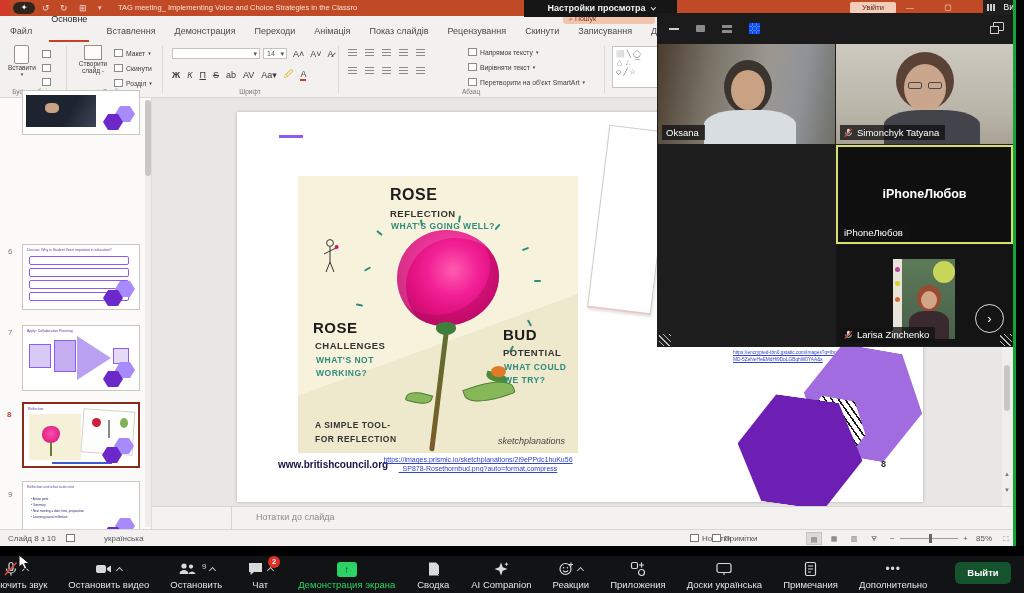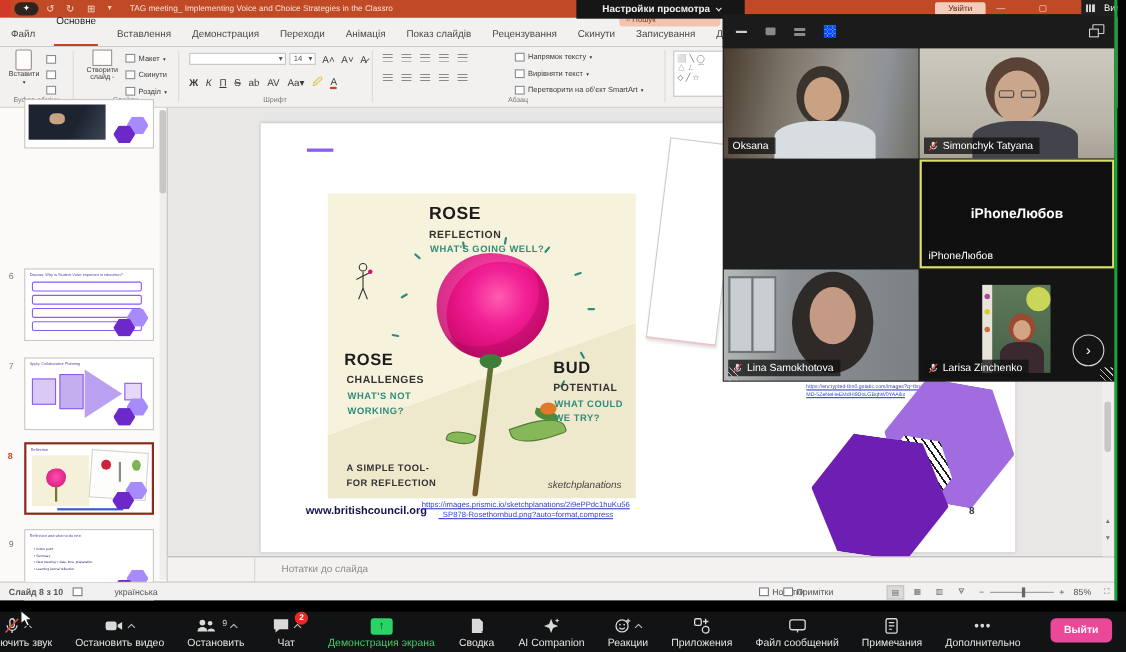--- a/index.html
+++ b/index.html
@@ -118,21 +118,21 @@
   .zt-iconrow{height:18px;display:flex;align-items:center;gap:4px;}
   .zt-label{margin-top:1px;white-space:nowrap;}
   .zt-chev{width:5px;height:5px;border-right:1.2px solid #bdbdbd;border-bottom:1.2px solid #bdbdbd;
            transform:rotate(-135deg);margin-top:3px;}
   .badge{position:absolute;top:-4px;right:-7px;background:#e02e24;color:#fff;border-radius:7px;
          font-size:7.5px;min-width:12px;height:12px;line-height:12px;text-align:center;font-weight:bold;}
   .count{color:#cfcfcf;font-size:8px;margin-left:1px;align-self:flex-start;margin-top:2px;}
   .share-green .zt-label{color:#2bd366;}
   .share-ic{width:20px;height:15px;background:#2bd366;border-radius:3px;color:#0b2c14;
             font-size:10px;font-weight:bold;text-align:center;line-height:15px;}
-  .leave-btn{position:absolute;right:13px;top:562px;width:56px;height:22px;background:#ec4899;color:#fff;
+  .leave-btn{position:absolute;right:13px;top:562px;width:56px;height:22px;background:#14532d;color:#fff;
              font-size:9.5px;font-weight:bold;text-align:center;line-height:22px;border-radius:5px;}
   .dots{color:#d9d9d9;font-size:12px;letter-spacing:1px;line-height:10px;}
 
   
   .video-panel{left:657px;top:13px;width:357px;height:334px;background:#1e1e1e;z-index:20;}
   .vp-header{position:absolute;left:0;top:0;width:100%;height:31px;background:#1b1b1b;display:flex;
              align-items:center;gap:17px;padding-left:12px;}
   .vh-min{width:10px;height:2px;background:#cfcfcf;}
   .vh-rect{width:9px;height:7px;background:#8a8a8a;border-radius:1px;}
   .vh-rows{width:10px;height:8px;background:repeating-linear-gradient(#8a8a8a 0 3px,transparent 3px 5px);}
@@ -449,21 +449,21 @@
     <div class="abs slide-scroll-thumb"></div>
     <div class="scroll-btn" style="top:370px;">▲</div>
     <div class="scroll-btn" style="top:386px;">▼</div>
   </div>
 
   <div class="abs notes-bar"></div>
   <div class="abs notes-split"></div>
   <div class="abs notes-text">Нотатки до слайда</div>
 
   <div class="abs status-bar">
-    <span class="sb" style="left:8px;font-weight:bold;">Слайд 8 з 10</span>
+    <span class="sb" style="left:8px;">Слайд 8 з 10</span>
     <span class="sb" style="left:66px;"><span class="sb-ic"></span></span>
     <span class="sb" style="left:104px;">українська</span>
 
     <span class="sb" style="left:690px;"><span class="sb-ic"></span><span>Нотатки</span></span>
     <span class="sb" style="left:712px;"><span class="sb-ic"></span><span>Примітки</span></span>
     <div class="view-btn on" style="left:806px;">▤</div>
     <div class="view-btn" style="left:826px;">▦</div>
     <div class="view-btn" style="left:846px;">▥</div>
     <div class="view-btn" style="left:866px;">🜃</div>
     <span class="sb" style="left:890px;">−</span>
@@ -579,21 +579,21 @@
       <div class="zt-label">Приложения</div>
     </div>
 
     <div class="zt-item">
       <div class="zt-iconrow">
         <svg width="18" height="16" viewBox="0 0 18 16">
           <rect x="2" y="2.5" width="14" height="9" rx="2" fill="none" stroke="#d9d9d9" stroke-width="1.2"></rect>
           <line x1="9" y1="11.5" x2="9" y2="14" stroke="#d9d9d9" stroke-width="1.2"></line>
         </svg>
       </div>
-      <div class="zt-label">Файл сообщений</div>
+      <div class="zt-label">Доски українська</div>
     </div>
 
     <div class="zt-item">
       <div class="zt-iconrow">
         <svg width="15" height="16" viewBox="0 0 15 16">
           <rect x="2.5" y="1.5" width="10" height="13" rx="1.5" fill="none" stroke="#d9d9d9" stroke-width="1.2"></rect>
           <line x1="5" y1="5" x2="10" y2="5" stroke="#d9d9d9" stroke-width="1"></line>
           <line x1="5" y1="8" x2="10" y2="8" stroke="#d9d9d9" stroke-width="1"></line>
           <line x1="5" y1="11" x2="8" y2="11" stroke="#d9d9d9" stroke-width="1"></line>
         </svg>
@@ -645,34 +645,20 @@
     </div>
 
 
     <div class="vcell active-cell" style="left:179px;top:132px;height:99px;">
       <div class="vcenter">iPhoneЛюбов</div>
       <div class="vname">
           <span>iPhoneЛюбов</span>
         </div>
     </div>
 
-    <div class="vcell" style="left:1px;top:232px;height:101px;background:linear-gradient(95deg,#b8bcb8 0%,#8d9194 34%,#7b8084 100%);">
-      <div class="abs" style="left:4px;top:6px;width:44px;height:70px;background:#c9ced2;border:2px solid #6f7478;"></div>
-      <div class="abs" style="left:25px;top:6px;width:2px;height:70px;background:#6f7478;"></div>
-      <div class="head" style="left:62px;top:2px;width:74px;height:92px;background:#2e2a28;"></div>
-      <div class="head" style="left:78px;top:16px;width:42px;height:52px;background:#c49a85;"></div>
-      <div class="vname">
-        <svg width="9" height="10" viewBox="0 0 10 11">
-          <rect x="3.4" y="0.8" width="3" height="5.5" rx="1.5" fill="#ddd"></rect>
-            <path d="M1.8 5 a3.2 3.2 0 0 0 6.4 0" fill="none" stroke="#ddd" stroke-width="1"></path>
-          <line x1="0.8" y1="9.6" x2="8.8" y2="0.8" stroke="#e0443a" stroke-width="1.3"></line>
-        </svg>
-        <span>Lina Samokhotova</span>
-      </div>
-    </div>
 
     <div class="vcell" style="left:179px;top:232px;height:101px;background:#141414;">
       <div class="abs" style="left:57px;top:14px;width:62px;height:80px;background:linear-gradient(#5d7a58,#47604a);">
         <div class="abs" style="left:0;top:0;width:9px;height:80px;background:#e8e4da;"></div>
         <div class="abs" style="left:2px;top:8px;width:5px;height:5px;border-radius:50%;background:#b0489a;"></div>
         <div class="abs" style="left:2px;top:22px;width:5px;height:5px;border-radius:50%;background:#d6cf2e;"></div>
         <div class="abs" style="left:2px;top:38px;width:5px;height:5px;border-radius:50%;background:#d06a3a;"></div>
         <div class="head" style="left:40px;top:2px;width:22px;height:22px;background:#c9d65a;"></div>
         <div class="head" style="left:24px;top:26px;width:24px;height:26px;background:#9a4a32;"></div>
         <div class="head" style="left:28px;top:32px;width:16px;height:18px;background:#d2a584;"></div>

